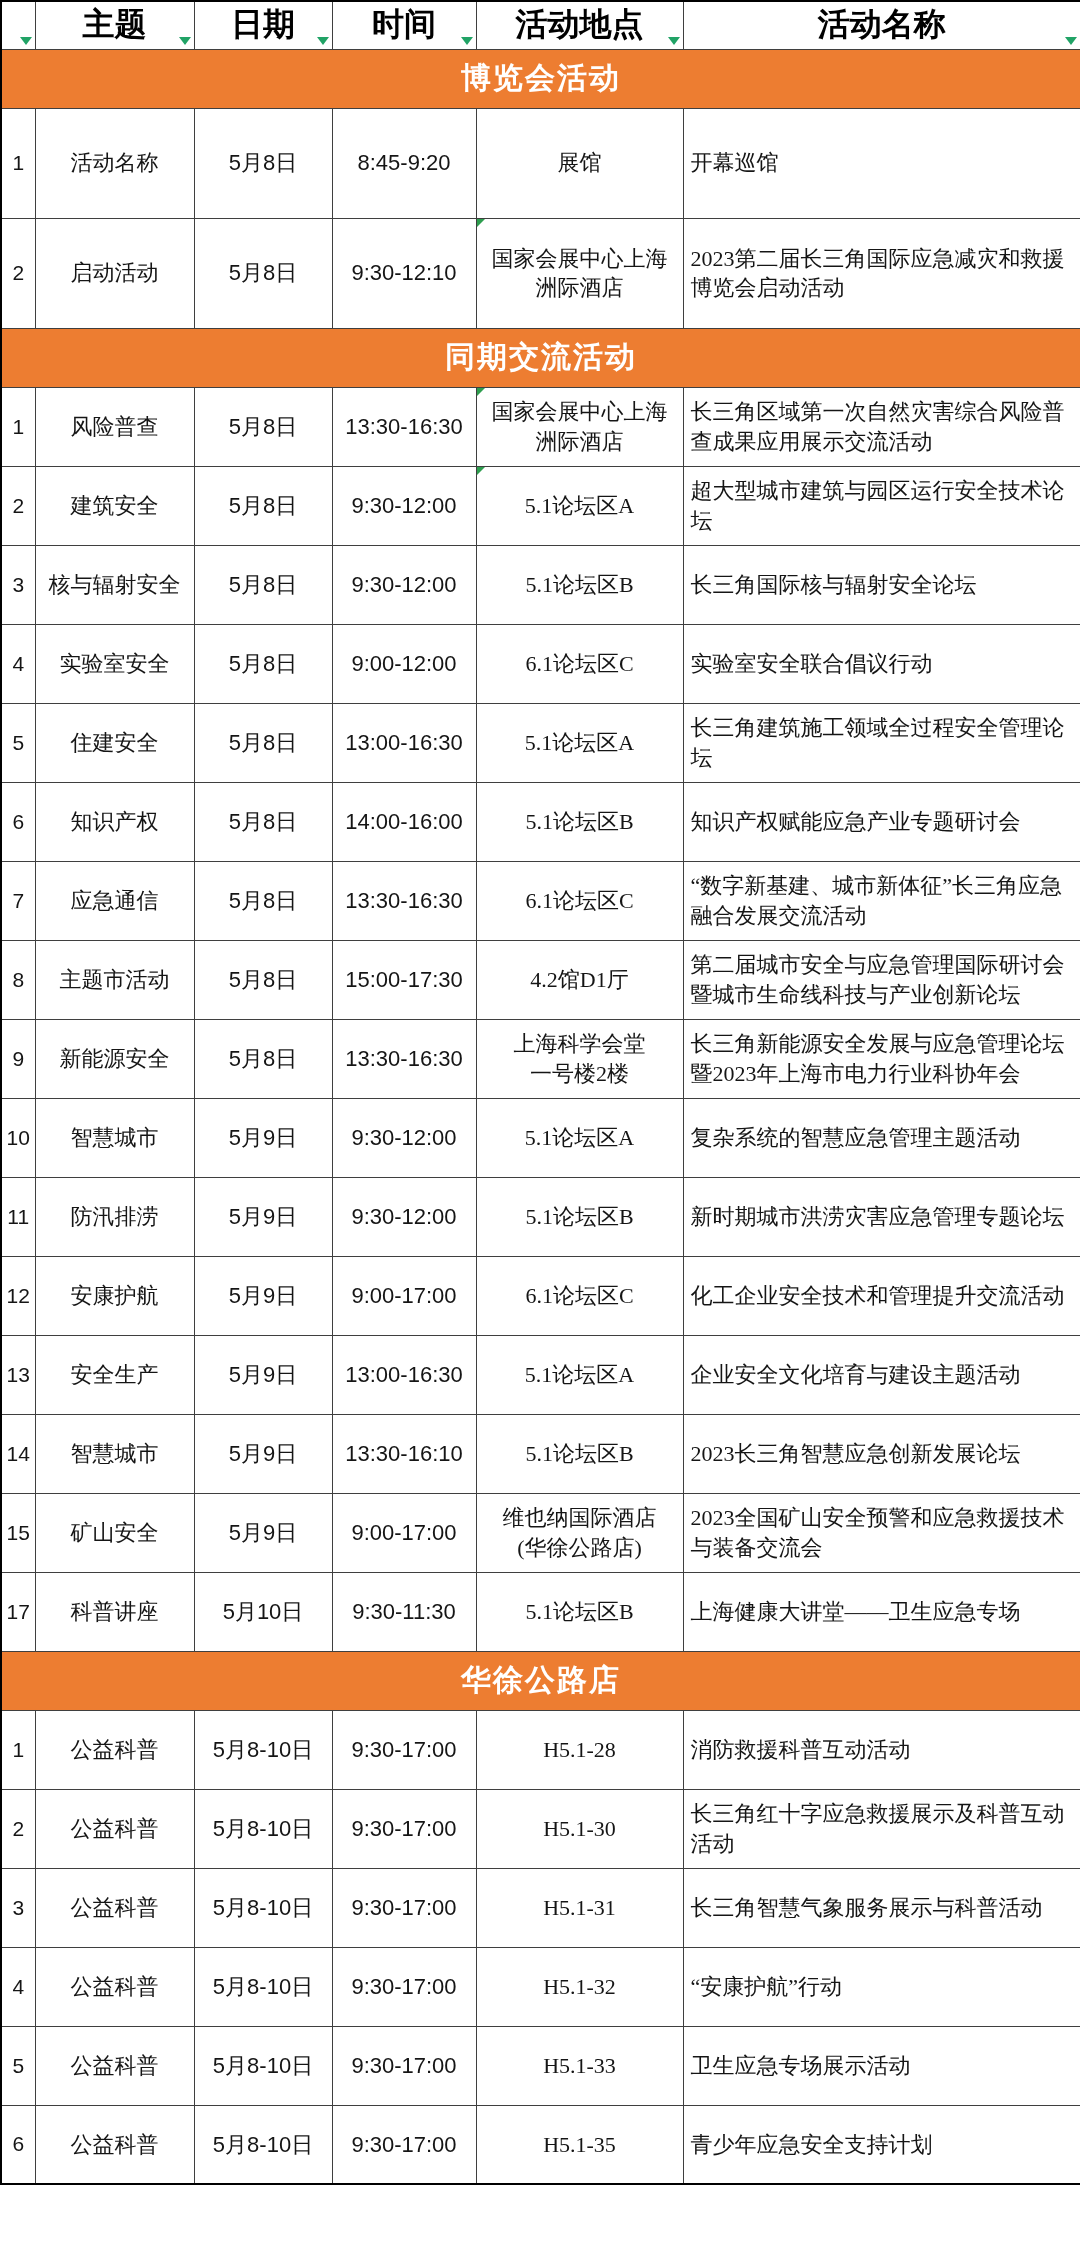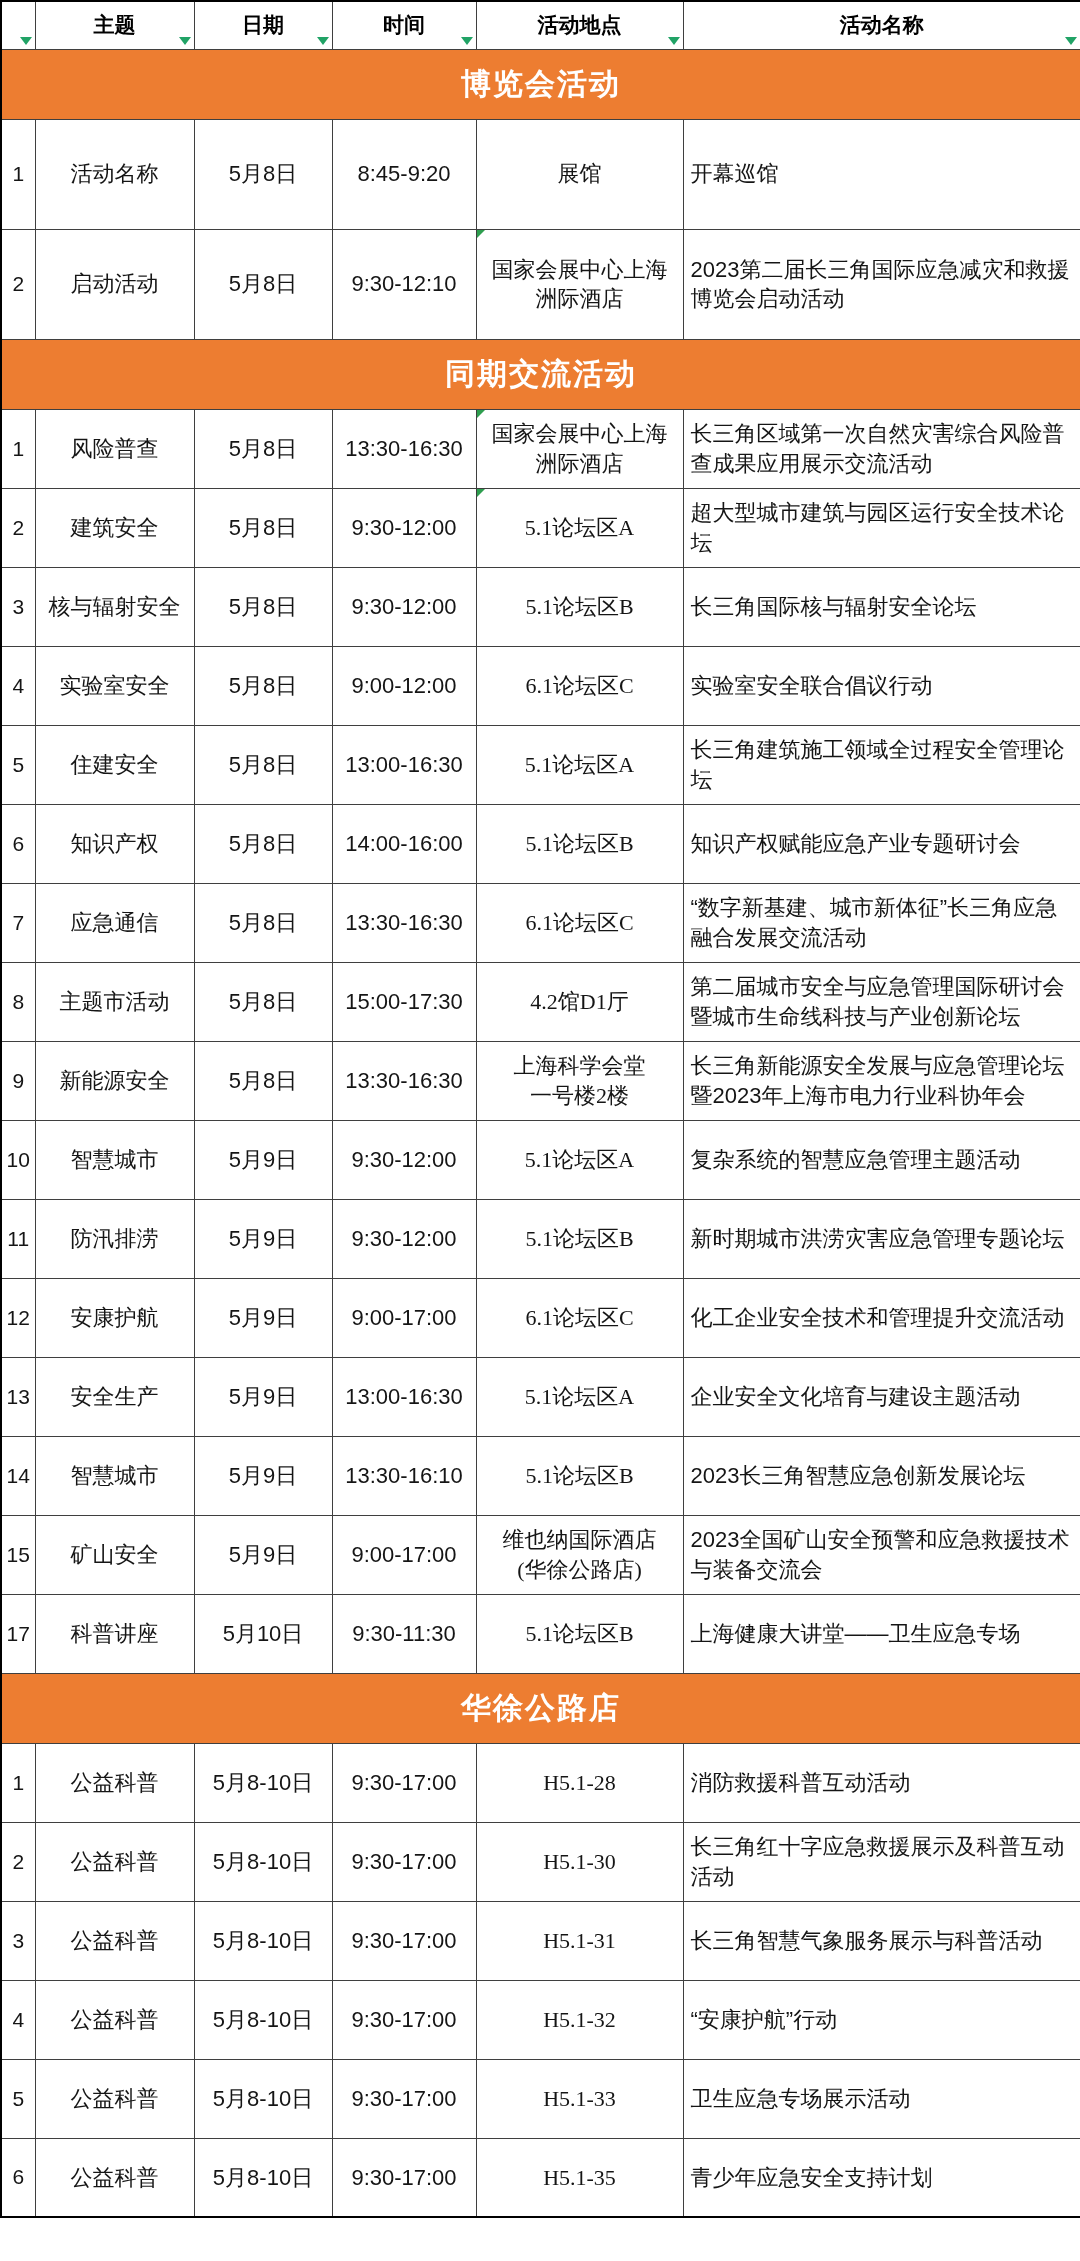--- a/index.html
+++ b/index.html
@@ -1,37 +1,37 @@
 <!DOCTYPE html>
 <html><head>
 <meta charset="utf-8">
 <style>
   html,body{margin:0;padding:0;background:#ffffff;}
   body{font-family:"Liberation Sans","DejaVu Sans",sans-serif;width:1080px;}
   .sheet{width:1080px;}
   table.schedule{border-collapse:collapse;table-layout:fixed;width:1080px;border:2px solid #000;}
   td,th{border:1px solid #3f3f3f;box-sizing:border-box;overflow:hidden;}
   
-  th.colhead{position:relative;background:#ffffff;height:48px;font-size:21px;font-weight:bold;
+  th.colhead{position:relative;background:#ffffff;height:48px;font-size:32px;font-weight:bold;
     color:#000;text-align:center;vertical-align:middle;padding:0 2px;margin-top:48px;}
   .filter-arrow{position:absolute;right:3px;bottom:4px;width:0;height:0;
     border-left:6px solid transparent;border-right:6px solid transparent;
     border-top:8px solid #21A366;display:block;}
   
   td.section-cell{background:#ED7D31;color:#fff;font-size:30px;font-weight:bold;
-    text-align:center;vertical-align:middle;height:70px;letter-spacing:2px;
+    text-align:center;vertical-align:middle;height:59px;letter-spacing:2px;
     border-left:2px solid #000;border-right:2px solid #000;}
   
   tr.row-tall{height:110px;}
   tr.row-normal{height:79px;}
   td.cell{position:relative;background:#fff;color:#151515;font-size:22px;line-height:1.32;
     text-align:center;vertical-align:middle;padding:3px 4px;}
   td.cell-num{font-size:21px;}
   td.cell-location{white-space:pre-line;font-family:Liberation Serif, serif;}
-  td.cell-name{text-align:left;padding-left:7px;padding-right:6px;}
+  td.cell-name{text-align:left;padding-left:7px;padding-right:6px;font-family:Liberation Serif, serif;}
   td.flagged::before{content:"";position:absolute;top:0;left:0;width:0;height:0;
     border-top:8px solid #2E9E4F;border-right:8px solid transparent;}
 </style>
 </head>
 <body>
 
 <div class="sheet">
   <table class="schedule">
     <colgroup>
       <col style="width:34px">

